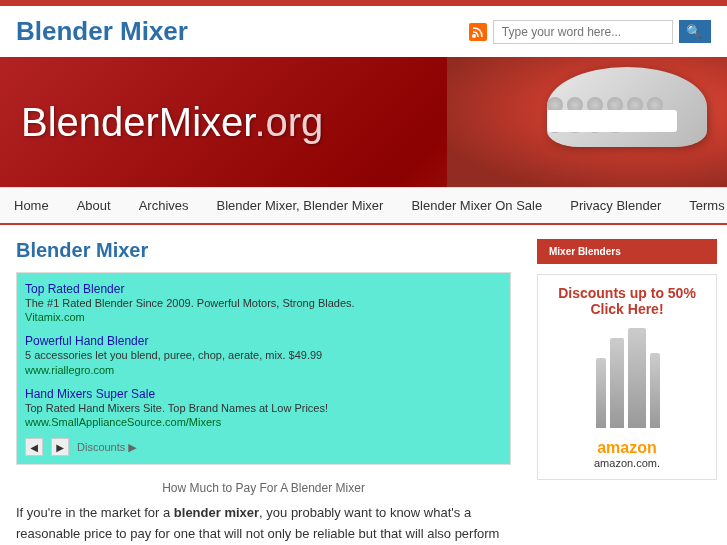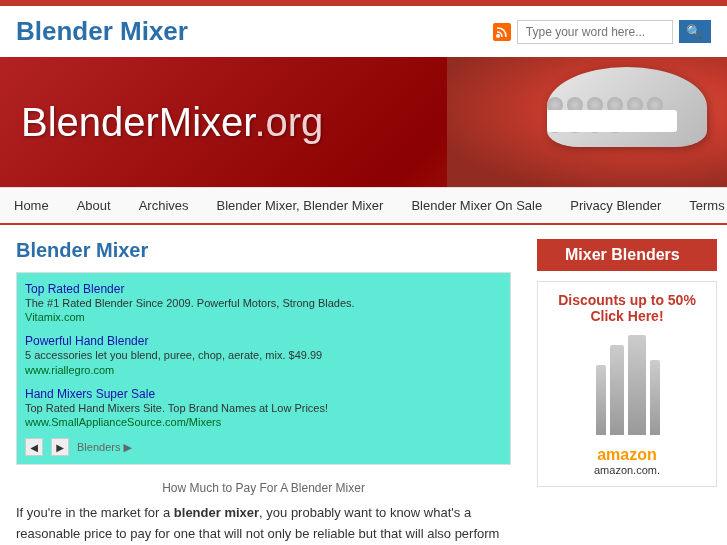--- a/index.html
+++ b/index.html
@@ -36,21 +36,21 @@
       display: inline-flex;
       align-items: center;
       justify-content: center;
       color: #fff;
       font-size: 11px;
       font-weight: bold;
     }
     #search-input {
       border: 1px solid #ccc;
       padding: 4px 8px;
-      width: 156px;
+      width: 180px;
       font-size: 12px;
       color: #999;
       outline: none;
     }
     #search-button {
       background: #2c6fa8;
       border: none;
       color: #fff;
       padding: 4px 8px;
       cursor: pointer;
@@ -226,23 +226,23 @@
 
     
     #sidebar {
       width: 200px;
       padding: 14px 10px;
       flex-shrink: 0;
     }
     .sidebar-header {
       background: #c0392b;
       color: #fff;
-      font-size: 16px;
-      font-weight: bold;
-      padding: 7px 28px;
+      font-size: 10px;
+      font-weight: bold;
+      padding: 7px 12px;
       margin-bottom: 10px;
     }
     .sidebar-ad {
       border: 1px solid #e0e0e0;
       padding: 10px;
       text-align: center;
       margin-bottom: 10px;
     }
     .sidebar-ad .discount-text {
       color: #c0392b;
@@ -381,21 +381,21 @@
       </div>
       <div class="ad-item">
         <a href="#">Hand Mixers Super Sale</a>
         <div class="ad-desc">Top Rated Hand Mixers Site. Top Brand Names at Low Prices!</div>
         <div class="ad-url">www.SmallApplianceSource.com/Mixers</div>
       </div>
       <div id="ads-footer">
         <span class="ad-arrow">◀</span>
         <span class="ad-arrow">▶</span>
         <span class="adchoices">
-          <span>Blenders</span> ▶
+          <span>Discounts</span> ▶
         </span>
       </div>
     </div>
 
     <div id="article-section">
       <div id="article-title">How Much to Pay For A Blender Mixer</div>
       <div id="article-body">
         <p>If you're in the market for a <strong>blender mixer</strong>, you probably want to know what's a reasonable price to pay for one that will not only be reliable but that will also perform the specific tasks you have in mind effectively.</p>
 
       </div>

